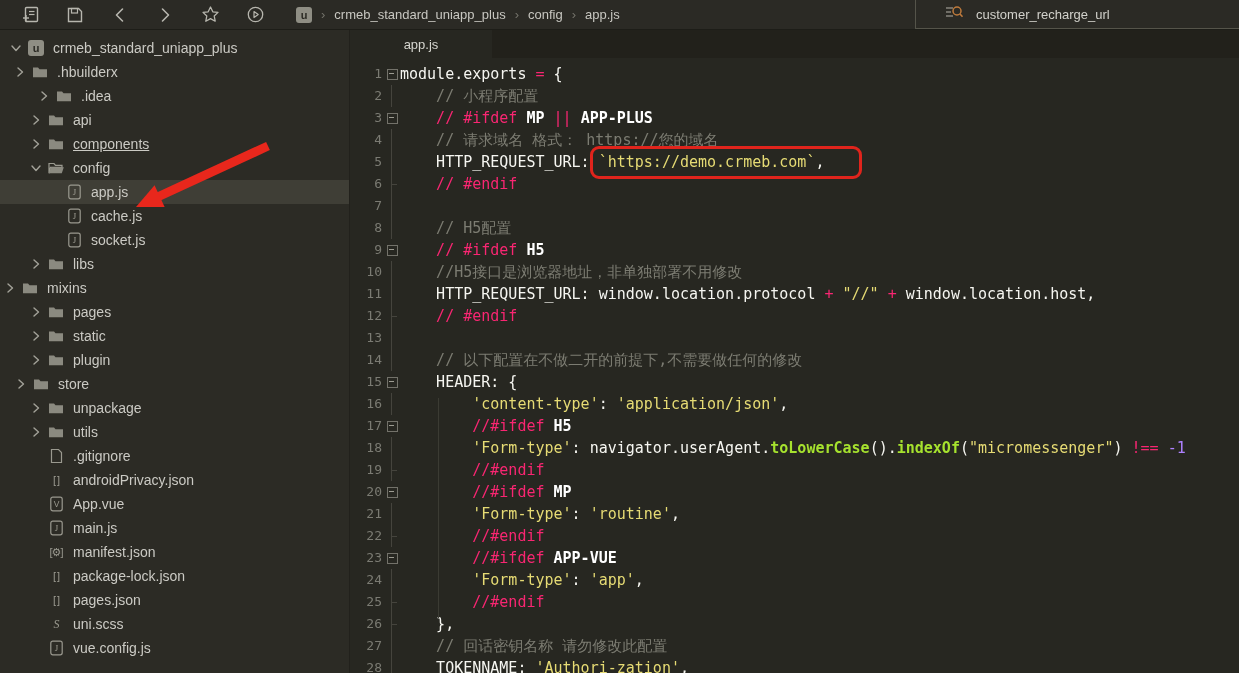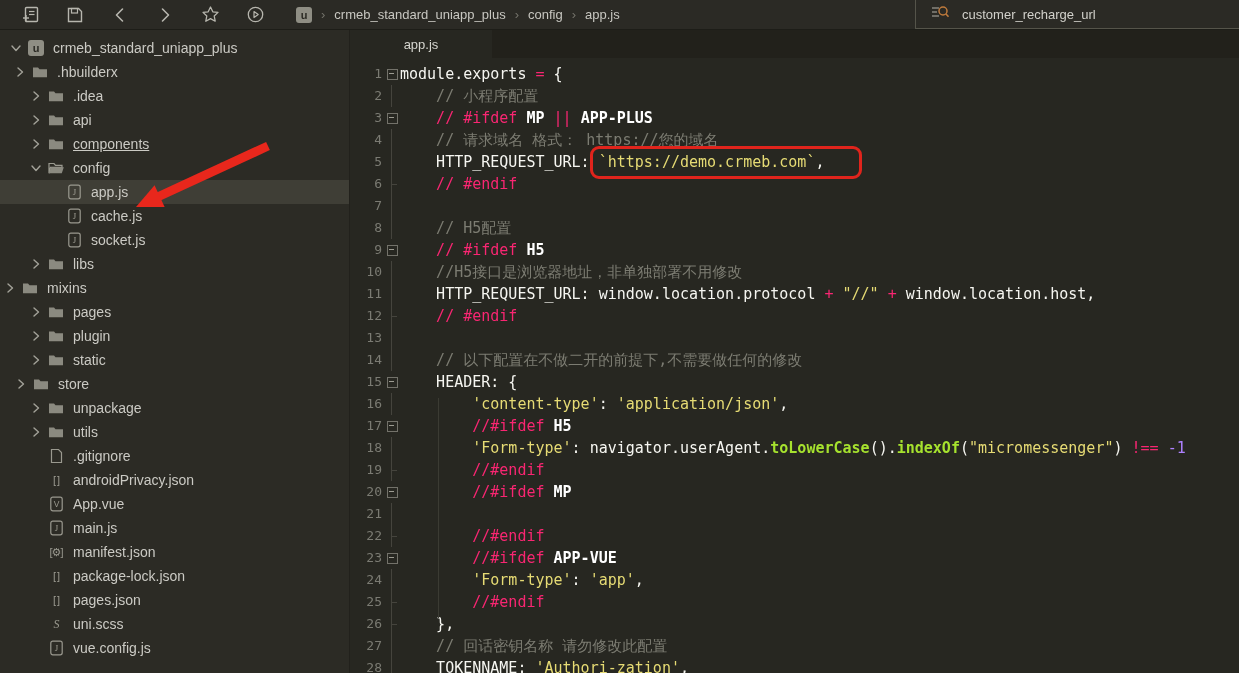--- a/index.html
+++ b/index.html
@@ -14,21 +14,21 @@
     justify-content:center; color:#b7b6ae; }
   .tb-icon svg { display:block; }
   #breadcrumb { display:flex; align-items:center; margin-left:26px; color:#c8c7c1; font-size:13px; }
   .bc-sep { color:#74736b; margin:0 9px; font-size:13px; }
   .logo-badge { width:16px; height:16px; background:#8f8e84; border-radius:3px; color:#2c2b25;
     font-size:11px; font-weight:bold; display:flex; align-items:center; justify-content:center; }
 
   
   #searchbox { position:absolute; right:0; top:0; width:324px; height:29px; background:#2b2a25;
     border-left:1px solid #55544a; border-bottom:1px solid #55544a;
-    display:flex; align-items:center; padding-left:14px; }
+    display:flex; align-items:center; padding-left:28px; }
   #searchbox .txt { color:#d2d1cb; font-size:13px; margin-left:12px; }
 
   
   #sidebar { position:absolute; left:0; top:30px; width:350px; height:643px;
     background:#2c2b25; border-right:1px solid #22211c; padding-top:6px; overflow:hidden; }
   .tree-row { height:24px; display:flex; align-items:center; color:#cbcac4; font-size:14px;
     white-space:nowrap; cursor:default; }
   .tree-row.selected { background:#3f3e36; }
   .tr-chev { width:20px; height:18px; display:flex; align-items:center; justify-content:center; flex:none; }
   .tr-icon { width:20px; height:18px; display:flex; align-items:center; justify-content:center;
@@ -157,21 +157,21 @@
             <polyline points="5,3 9.5,7 5,11" fill="none" stroke="#a3a299" stroke-width="1.4" stroke-linecap="round" stroke-linejoin="round"></polyline>
           </svg>
         </span>
         <span class="tr-icon">
           <svg width="16" height="14" viewBox="0 0 16 14">
             <path d="M1 2.5 h5 l1.5 1.8 h7.5 v8 h-14 z" fill="#8b8a80"></path>
           </svg>
         </span>
         <span>.hbuilderx</span>
       </div>
-      <div class="tree-row" style="padding-left: 26px;">
+      <div class="tree-row" style="padding-left: 34px;">
         <span class="tr-chev">
           <svg width="14" height="14" viewBox="0 0 14 14">
             <polyline points="5,3 9.5,7 5,11" fill="none" stroke="#a3a299" stroke-width="1.4" stroke-linecap="round" stroke-linejoin="round"></polyline>
           </svg>
         </span>
         <span class="tr-icon">
           <svg width="16" height="14" viewBox="0 0 16 14">
             <path d="M1 2.5 h5 l1.5 1.8 h7.5 v8 h-14 z" fill="#8b8a80"></path>
           </svg>
         </span>
@@ -287,34 +287,34 @@
         <span class="tr-chev">
           <svg width="14" height="14" viewBox="0 0 14 14">
             <polyline points="5,3 9.5,7 5,11" fill="none" stroke="#a3a299" stroke-width="1.4" stroke-linecap="round" stroke-linejoin="round"></polyline>
           </svg>
         </span>
         <span class="tr-icon">
           <svg width="16" height="14" viewBox="0 0 16 14">
             <path d="M1 2.5 h5 l1.5 1.8 h7.5 v8 h-14 z" fill="#8b8a80"></path>
           </svg>
         </span>
+        <span>static</span>
+      </div>
+      <div class="tree-row" style="padding-left: 26px;">
+        <span class="tr-chev">
+          <svg width="14" height="14" viewBox="0 0 14 14">
+            <polyline points="5,3 9.5,7 5,11" fill="none" stroke="#a3a299" stroke-width="1.4" stroke-linecap="round" stroke-linejoin="round"></polyline>
+          </svg>
+        </span>
+        <span class="tr-icon">
+          <svg width="16" height="14" viewBox="0 0 16 14">
+            <path d="M1 2.5 h5 l1.5 1.8 h7.5 v8 h-14 z" fill="#8b8a80"></path>
+          </svg>
+        </span>
         <span>plugin</span>
-      </div>
-      <div class="tree-row" style="padding-left: 26px;">
-        <span class="tr-chev">
-          <svg width="14" height="14" viewBox="0 0 14 14">
-            <polyline points="5,3 9.5,7 5,11" fill="none" stroke="#a3a299" stroke-width="1.4" stroke-linecap="round" stroke-linejoin="round"></polyline>
-          </svg>
-        </span>
-        <span class="tr-icon">
-          <svg width="16" height="14" viewBox="0 0 16 14">
-            <path d="M1 2.5 h5 l1.5 1.8 h7.5 v8 h-14 z" fill="#8b8a80"></path>
-          </svg>
-        </span>
-        <span>static</span>
       </div>
       <div class="tree-row" style="padding-left: 11px;">
         <span class="tr-chev">
           <svg width="14" height="14" viewBox="0 0 14 14">
             <polyline points="5,3 9.5,7 5,11" fill="none" stroke="#a3a299" stroke-width="1.4" stroke-linecap="round" stroke-linejoin="round"></polyline>
           </svg>
         </span>
         <span class="tr-icon">
           <svg width="16" height="14" viewBox="0 0 16 14">
             <path d="M1 2.5 h5 l1.5 1.8 h7.5 v8 h-14 z" fill="#8b8a80"></path>
@@ -528,20 +528,21 @@
         <span class="ctext"><span class="tk-pink">        //#endif</span></span>
       </div>
       <div class="cline">
         <span class="ln">20</span>
         <span class="fold open"></span>
         <span class="ctext"><span class="tk-pink">        //#ifdef </span><span class="tk-bold">MP</span></span>
       </div>
       <div class="cline">
         <span class="ln">21</span>
         <span class="fold vline"></span>
+        <span class="ctext"><span class="tk-base">        </span><span class="tk-string">'Form-type'</span><span class="tk-base">: </span><span class="tk-string">'routine'</span><span class="tk-base">,</span></span>
       </div>
       <div class="cline">
         <span class="ln">22</span>
         <span class="fold end"></span>
         <span class="ctext"><span class="tk-pink">        //#endif</span></span>
       </div>
       <div class="cline">
         <span class="ln">23</span>
         <span class="fold open"></span>
         <span class="ctext"><span class="tk-pink">        //#ifdef </span><span class="tk-bold">APP-VUE</span></span>

